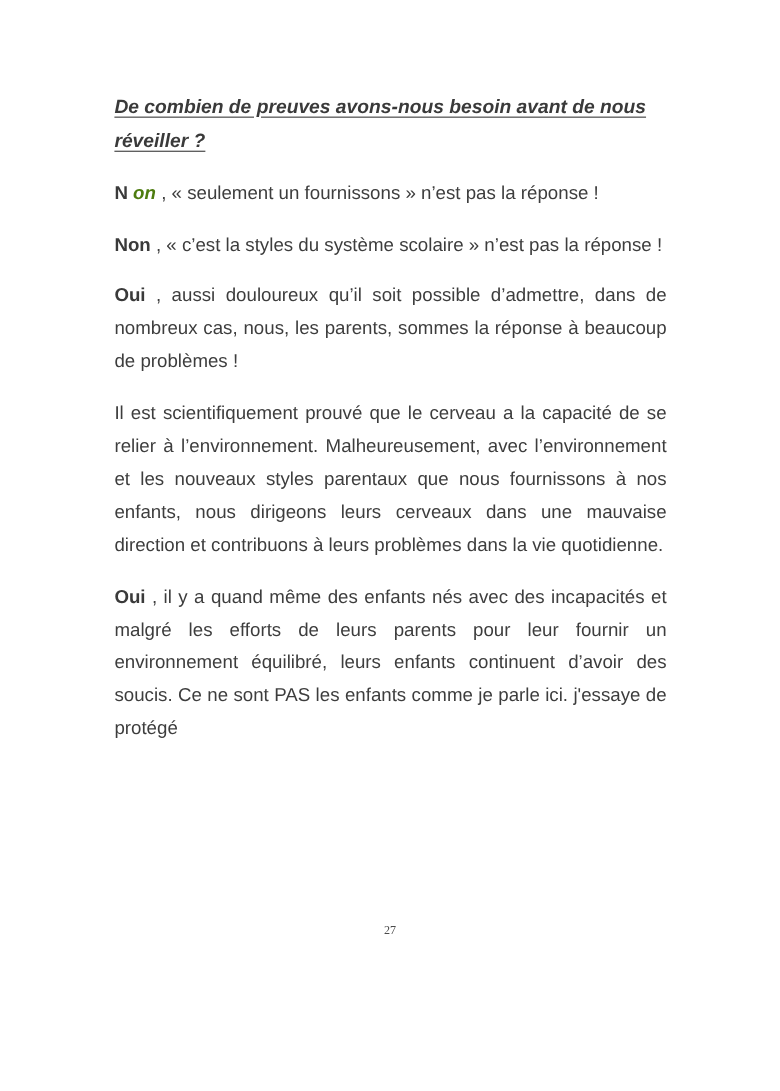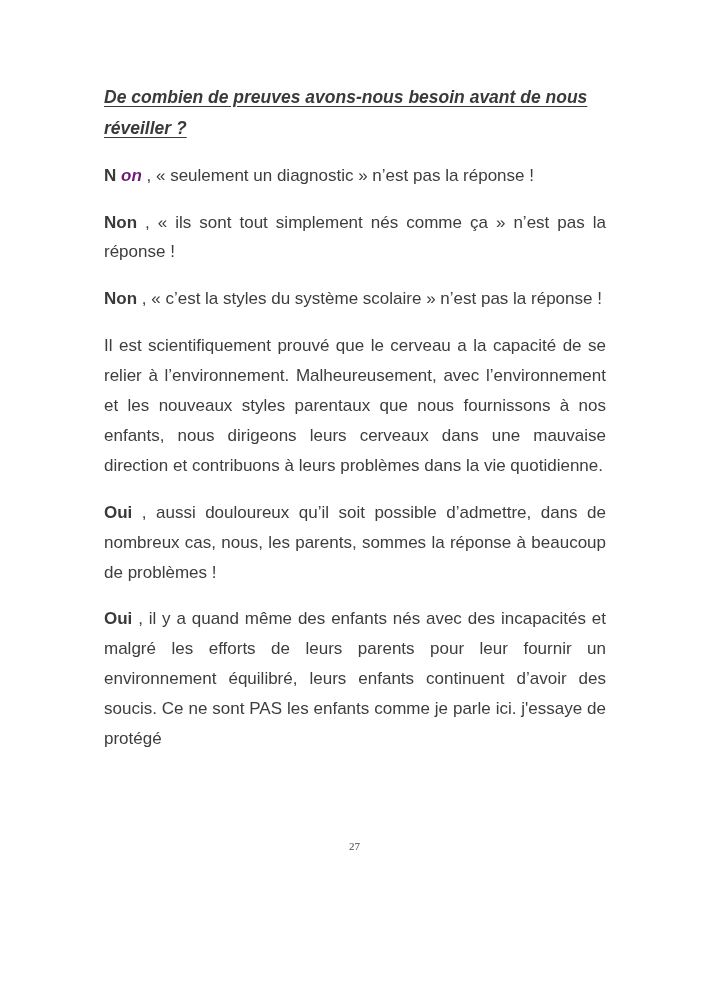--- a/index.html
+++ b/index.html
@@ -39,49 +39,48 @@
   p.para {
     margin: 0 0 17px 0;
   }
   .lead {
     font-weight: 700;
     color: #3a3a3a;
   }
   .lead-italic {
     font-weight: 700;
     font-style: italic;
-    color: #701a75;
+    color: #4d7c0f;
   }
   .page-number {
     position: absolute;
     left: 0;
     right: 0;
     bottom: 36px;
     text-align: center;
     font-family: "Liberation Serif", serif;
     font-size: 11px;
     color: #4a4a4a;
   }
 </style>
 </head>
 <body>
 
 <div class="page">
   <div class="content">
 
     <h1 class="heading">De combien de preuves avons-nous besoin avant de nous réveiller ? </h1>
 
-    <p class="para"><span class="lead">N </span><span class="lead-italic">on</span><span> , « seulement un diagnostic » n’est pas la réponse !</span></p>
+    <p class="para"><span class="lead">N </span><span class="lead-italic">on</span><span> , « seulement un fournissons » n’est pas la réponse !</span></p>
 
-    <p class="para"><span class="lead">Non</span><span> , « ils sont tout simplement nés comme ça » n’est pas la réponse !</span></p>
 
     <p class="para"><span class="lead">Non</span><span> , « c’est la styles du système scolaire » n’est pas la réponse !</span></p>
 
+    <p class="para"><span class="lead">Oui</span><span> , aussi douloureux qu’il soit possible d’admettre, dans de nombreux cas, nous, les parents, sommes la réponse à beaucoup de problèmes !</span></p>
+
     <p class="para"><span>Il est scientifiquement prouvé que le cerveau a la capacité de se relier à l’environnement. Malheureusement, avec l’environnement et les nouveaux styles parentaux que nous fournissons à nos enfants, nous dirigeons leurs cerveaux dans une mauvaise direction et contribuons à leurs problèmes dans la vie quotidienne.</span></p>
-
-    <p class="para"><span class="lead">Oui</span><span> , aussi douloureux qu’il soit possible d’admettre, dans de nombreux cas, nous, les parents, sommes la réponse à beaucoup de problèmes !</span></p>
 
     <p class="para"><span class="lead">Oui</span><span> , il y a quand même des enfants nés avec des incapacités et malgré les efforts de leurs parents pour leur fournir un environnement équilibré, leurs enfants continuent d’avoir des soucis. Ce ne sont PAS les enfants comme je parle ici. j'essaye de protégé</span></p>
 
   </div>
 
   <div class="page-number">27</div>
 </div>
 
 </body></html>

